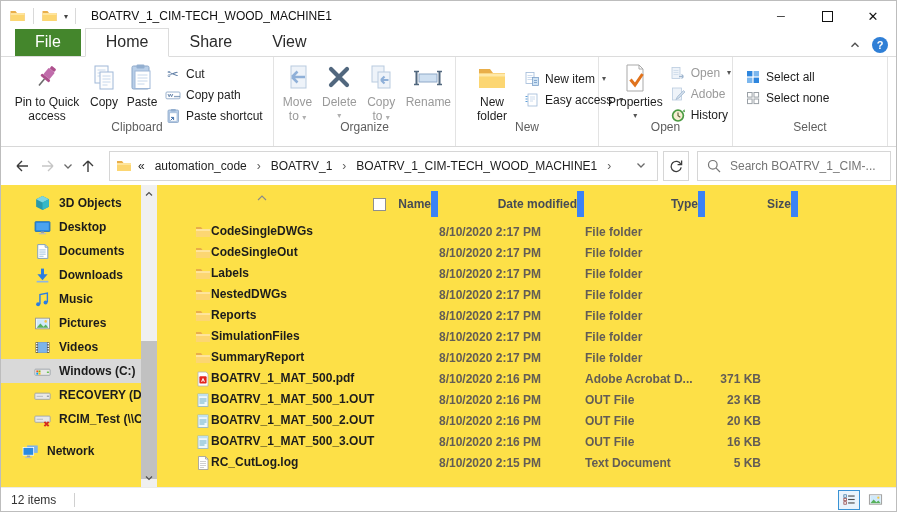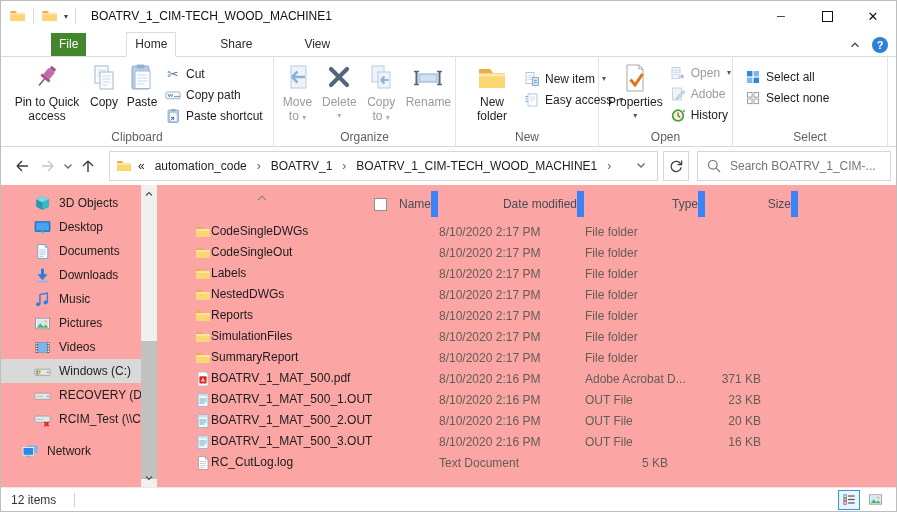--- a/index.html
+++ b/index.html
@@ -18,32 +18,32 @@
   .glyph-dd::before { content:"▾"; }
   .title-text { margin-left:8px; font-size:12px; color:#111; white-space:nowrap; }
   .wctrl { margin-left:auto; display:flex; height:30px; }
   .wbtn { width:46px; height:30px; display:flex; align-items:center; justify-content:center; color:#111; }
   .wbtn.min::before { content:"─"; font-size:11px; }
   .wbtn.max::before { content:""; width:9px; height:9px; border:1px solid #111; display:inline-block; }
   .wbtn.close::before { content:"✕"; font-size:13px; }
 
   
   .tabrow { position:relative; height:26px; border-bottom:1px solid #dcdcdc; display:flex; align-items:flex-end; padding-left:14px; background:#fff; }
-  .tab { padding:4px 8px 5px; font-size:12px; color:#2b2b2b; position:relative;margin-left:36px; }
+  .tab { padding:4px 20px 5px; font-size:16px; color:#2b2b2b; position:relative; }
   .tab.file { background:#44862c; color:#fff; margin-right:4px; }
   .tab.active { background:#fff; border:1px solid #dcdcdc; border-bottom:1px solid #fff; margin-bottom:-1px; z-index:2; }
   .tabrow-right { position:absolute; right:8px; bottom:3px; display:flex; align-items:center; gap:10px; }
   .collapse-btn { width:14px; height:14px; display:inline-block; }
   .help-btn { width:16px; height:16px; border-radius:50%; background:#2f7fd6; color:#fff; font-size:11px; font-weight:bold; display:flex; align-items:center; justify-content:center; }
   .help-btn::before { content:"?"; }
 
   
   .ribbon { height:90px; border-bottom:1px solid #d8d8d8; display:flex; background:#fff; }
   .rgroup { position:relative; height:100%; border-right:1px solid #e3e3e3; padding:3px 2px 17px 2px; display:flex; align-items:flex-start; }
-  .rgroup-label { position:absolute; left:0; right:0; bottom:2px; text-align:center; color:#5e5e5e; font-size:12px; }
+  .rgroup-label { position:absolute; left:0; right:0; bottom:12px; text-align:center; color:#5e5e5e; font-size:12px; }
   .rbig { display:flex; flex-direction:column; align-items:center; text-align:center; padding:2px 3px; line-height:14px; color:#1e1e1e; }
   .rbig .i32 { margin-bottom:1px; }
   .rbig.disabled, .rsmall.disabled { color:#9a9a9a; }
   .rsmall { display:flex; align-items:center; gap:5px; height:21px; padding:0 4px; white-space:nowrap; color:#1e1e1e; }
   .rsmall .dd { margin-left:2px; }
   .i32 { width:32px; height:32px; display:inline-block; }
   .i16 { width:16px; height:16px; display:inline-block; flex:0 0 16px; }
   .i16 svg, .i32 svg, .qa-icon svg, .collapse-btn svg { width:100%; height:100%; display:block; }
   .dd { font-size:8px; color:#555; }
   .rbig.disabled .dd { color:#b0b0b0; }
@@ -73,21 +73,21 @@
   .crumb-label { padding:2px 2px; color:#1e1e1e; }
   .crumb-sep { color:#5f5f5f; padding:0 8px; font-size:12px; }
   .crumb-sep::before { content:"›"; }
   .addr-spacer { flex:1; }
   .addr-dd { width:20px; text-align:center; }
   .refreshbox { margin-left:5px; width:26px; height:30px; border:1px solid #d6d6d6; display:flex; align-items:center; justify-content:center; }
   .searchbox { margin-left:8px; width:194px; height:30px; border:1px solid #d6d6d6; display:flex; align-items:center; padding:0 8px; gap:8px; }
   .searchbox input { border:none; outline:none; flex:1; font:inherit; font-size:12px; color:#6e6e6e; background:transparent; min-width:0; }
 
   
-  .content { position:absolute; top:184px; left:0; right:0; bottom:24px; display:flex; background:#fca5a5; }
+  .content { position:absolute; top:184px; left:0; right:0; bottom:24px; display:flex; background:#fde047;font-weight:bold; }
 
   
   .sidebar { position:relative; width:160px; flex:0 0 160px; }
   .nav-rows { position:absolute; left:0; top:6px; width:140px; }
   .nav-row { height:24px; display:flex; align-items:center; gap:8px; padding-left:33px; white-space:nowrap; overflow:hidden; }
   .nav-row.selected { background:#d9d9d9; }
   .nav-row.top-level { padding-left:21px; margin-top:8px; }
   .nav-icon { width:17px; height:17px; flex:0 0 17px; }
   .nav-icon svg { width:100%; height:100%; display:block; }
   .sidebar-scroll { position:absolute; left:140px; top:0; bottom:0; width:16px; background:#f0f0f0; }
@@ -818,20 +818,21 @@
             <span class="c-name">
               <span class="fi">
                 <svg viewBox="0 0 16 16">
                   <path d="M3.5 1.5h7l2.5 2.5v10.5h-9.5z" fill="#fff" stroke="#9a9a9a" stroke-width="0.8"></path>
                   <path d="M10.5 1.5v2.5h2.5" fill="none" stroke="#9a9a9a" stroke-width="0.8"></path>
                   <path d="M5 6.5h6M5 8.5h6M5 10.5h6M5 12.5h4" stroke="#c9c9c9" stroke-width="0.9"></path>
                 </svg>
               </span>
               <span>RC_CutLog.log</span>
             </span>
+            <span class="c-date">8/10/2020 2:15 PM</span>
             <span class="c-type">Text Document</span>
             <span class="c-size">5 KB</span>
             <span></span>
           </div>
       </div>
     </div>
   </div>
 
   <div class="statusbar">
     <span class="status-count">12 items</span>

